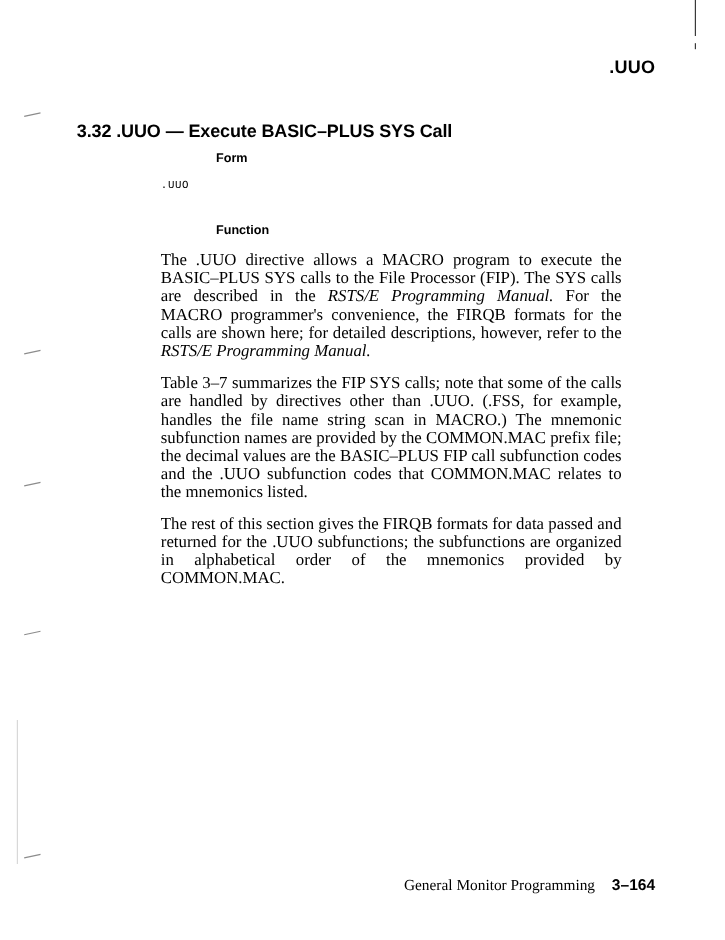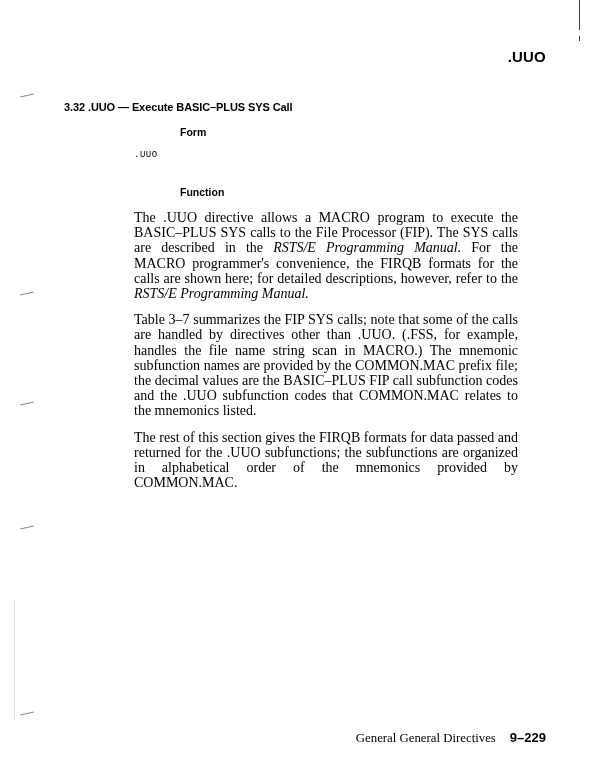--- a/index.html
+++ b/index.html
@@ -49,21 +49,21 @@
     letter-spacing: 0.2px;
   }
 
   
   .section-heading {
     position: absolute;
     top: 101px;
     left: 64px;
     font-family: "Liberation Sans", sans-serif;
     font-weight: bold;
-    font-size: 11px;
+    font-size: 15px;
     letter-spacing: -0.1px;
     white-space: nowrap;
   }
 
   
   .content {
     position: absolute;
     top: 126px;
     left: 134px;
     width: 384px;
@@ -175,17 +175,17 @@
   </div>
 
   <div class="tick" style="top:92px"></div>
   <div class="tick" style="top:290px"></div>
   <div class="tick" style="top:400px"></div>
   <div class="tick" style="top:524px"></div>
   <div class="tick" style="top:710px"></div>
   <div class="edge-line"></div>
 
   <div class="footer">
-    <span class="footer-title">General General Directives</span>
-    <span class="footer-page">9–229</span>
+    <span class="footer-title">General Monitor Programming</span>
+    <span class="footer-page">3–164</span>
   </div>
 
 </div>
 
 </body></html>

